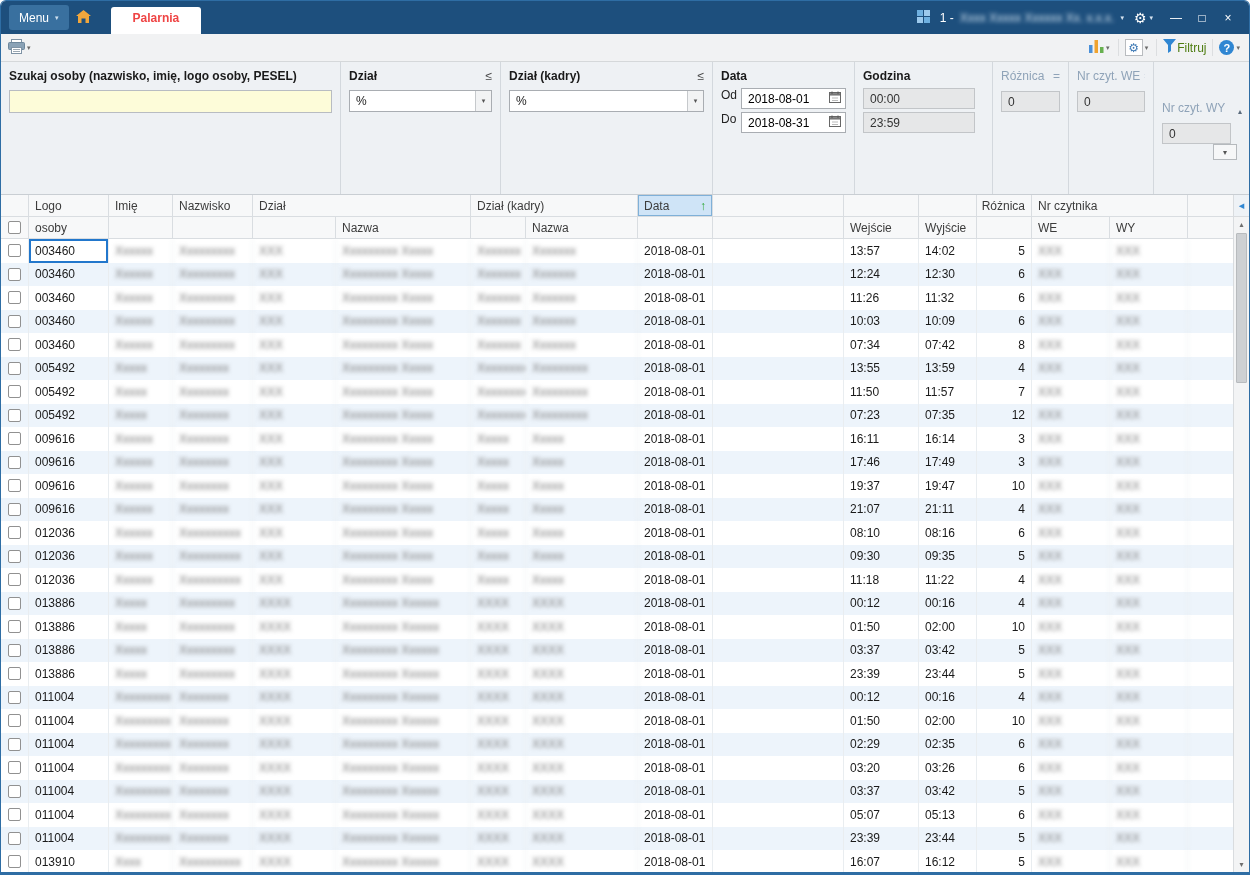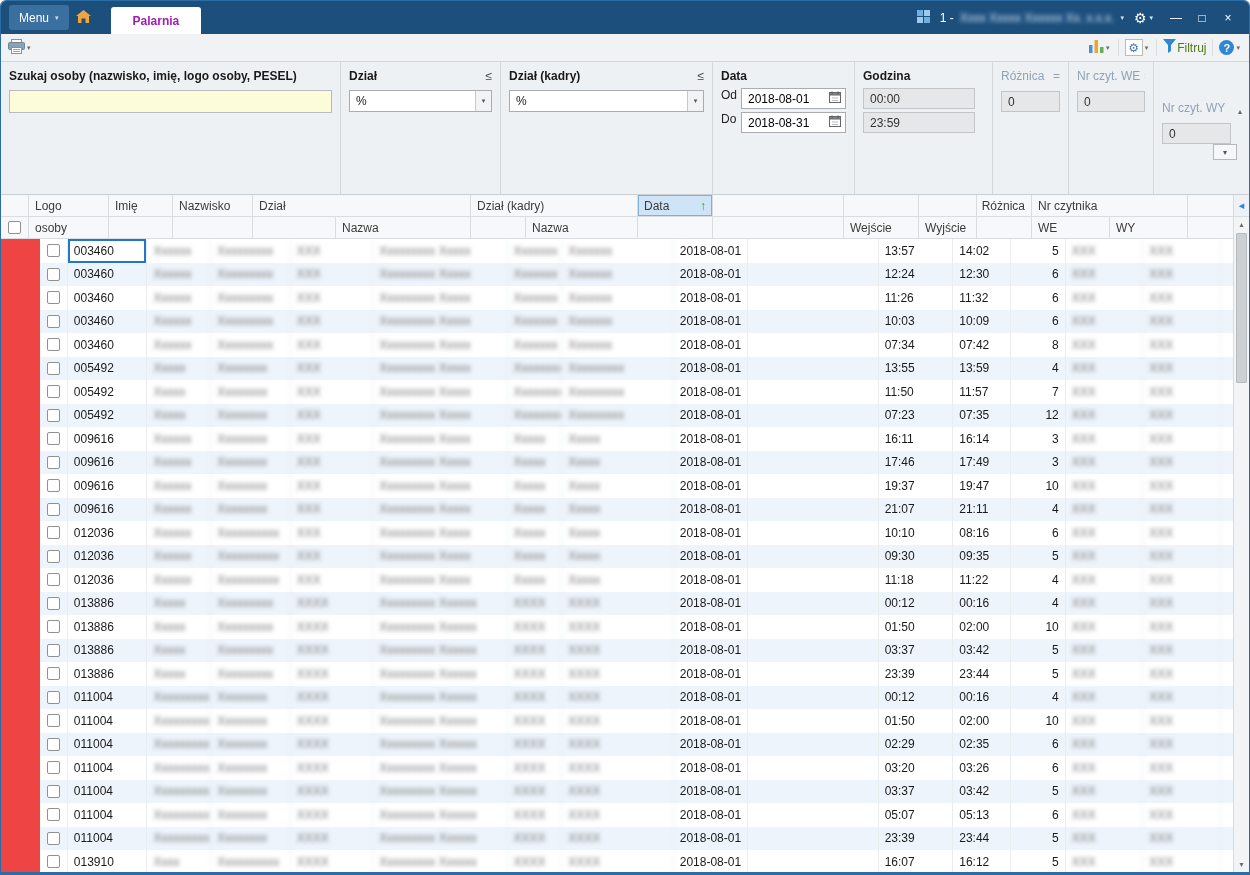--- a/index.html
+++ b/index.html
@@ -6,22 +6,22 @@
   html,body { width:1250px; height:875px; overflow:hidden; font-family:"Liberation Sans","DejaVu Sans",sans-serif; font-size:12px; }
   .window { width:1250px; height:875px; border:1px solid #2e6da4; border-bottom:3px solid #2e6da4;
             border-radius:6px 6px 0 0; overflow:hidden; background:#fff; display:flex; flex-direction:column; }
 
   
   .titlebar { height:33px; background:#1d4f7d; display:flex; align-items:stretch; flex:0 0 auto; }
   .menu-btn { margin:4px 0 4px 8px; background:#39709f; color:#fff; border-radius:3px;
               display:flex; align-items:center; padding:4px 10px; gap:6px; cursor:default; }
   .menu-btn .caret-w { font-size:7px; color:#cfe0ef; }
   .home-btn { width:30px; display:flex; align-items:center; justify-content:center; }
-  .tab { margin-top:6px; margin-left:12px; background:#fff; color:#a21caf; font-weight:bold;
-         border-radius:3px 3px 0 0; padding:12px 22px; display:flex; align-items:center; }
+  .tab { margin-top:6px; margin-left:12px; background:#fff; color:#ef4444; font-weight:bold;
+         border-radius:3px 3px 0 0; padding:4px 22px; display:flex; align-items:flex-start; }
   .tb-right { margin-left:auto; display:flex; align-items:center; color:#fff; gap:10px; padding-right:8px; }
   .workspace { display:flex; align-items:center; gap:6px; }
   .blur-light { color:#cfe0ef; filter:blur(2px); }
   .caret-w { font-size:7px; color:#d7e4f0; }
   .tb-gear { color:#fff; font-size:14px; display:flex; align-items:center; gap:3px; }
   .win-btns { display:flex; align-items:center; }
   .win-btn { width:26px; text-align:center; color:#fff; font-size:12px; }
 
   
   .toolbar { height:28px; background:#f1f2f3; border-bottom:1px solid #d5d8da; display:flex;
@@ -72,21 +72,21 @@
                      background:#f6f7f8; color:#555; font-size:8px; display:flex; align-items:center; justify-content:center; }
 
   
   .main { flex:1; display:flex; overflow:hidden; }
   .gridarea { flex:1; overflow:hidden; display:flex; flex-direction:column; }
   .hrow { display:flex; height:22px; flex:0 0 auto; }
   .h { background:#f7f8f9; border-right:1px solid #d9dde1; border-bottom:1px solid #d9dde1;
        color:#3c3c3c; display:flex; align-items:center; padding:0 6px; white-space:nowrap; overflow:hidden; }
   .sorted { background:#cfe4f7; box-shadow:inset 0 0 0 1px #7fb0d8; justify-content:space-between; }
   .sort-arrow { color:#2ea836; font-weight:bold; }
-  .tbody { height:633px; overflow:hidden; background:#ef4444;padding-left:39px; }
+  .tbody { height:633px; overflow:hidden; background:#4c1d95; }
   .trow { display:flex; height:23.5px; background:#fff; }
   .trow.alt { background:#edf4fb; }
   .c { height:100%; display:flex; align-items:center; padding:0 6px; border-right:1px solid #e9edf0;
        overflow:hidden; white-space:nowrap; color:#1a1a1a; }
   .col-check { width:28px; justify-content:center; padding:0; }
   .col-logo  { width:80px; }
   .col-imie  { width:64px; }
   .col-naz   { width:80px; }
   .col-dzial { width:83px; }
   .col-dznaz { width:135px; }
@@ -608,21 +608,21 @@
             </div>
     <div class="c col-logo">012036</div>
     <div class="c col-imie blur">Xxxxxx</div>
     <div class="c col-naz blur">Xxxxxxxxxx</div>
     <div class="c col-dzial blur">XXX</div>
     <div class="c col-dznaz blur">Xxxxxxxxx Xxxxx</div>
     <div class="c col-kadry blur">Xxxxx</div>
     <div class="c col-knaz blur">Xxxxx</div>
     <div class="c col-data">2018-08-01</div>
     <div class="c col-gap"></div>
-    <div class="c col-we">10:10</div>
+    <div class="c col-we">08:10</div>
     <div class="c col-wy">08:16</div>
     <div class="c col-rozn">6</div>
     <div class="c col-cwe blur">XXX</div>
     <div class="c col-cwy blur">XXX</div>
     <div class="c col-fill"></div>
   </div>
           <div class="trow alt">
     <div class="c col-check">
               <span class="cb"></span>
             </div>

